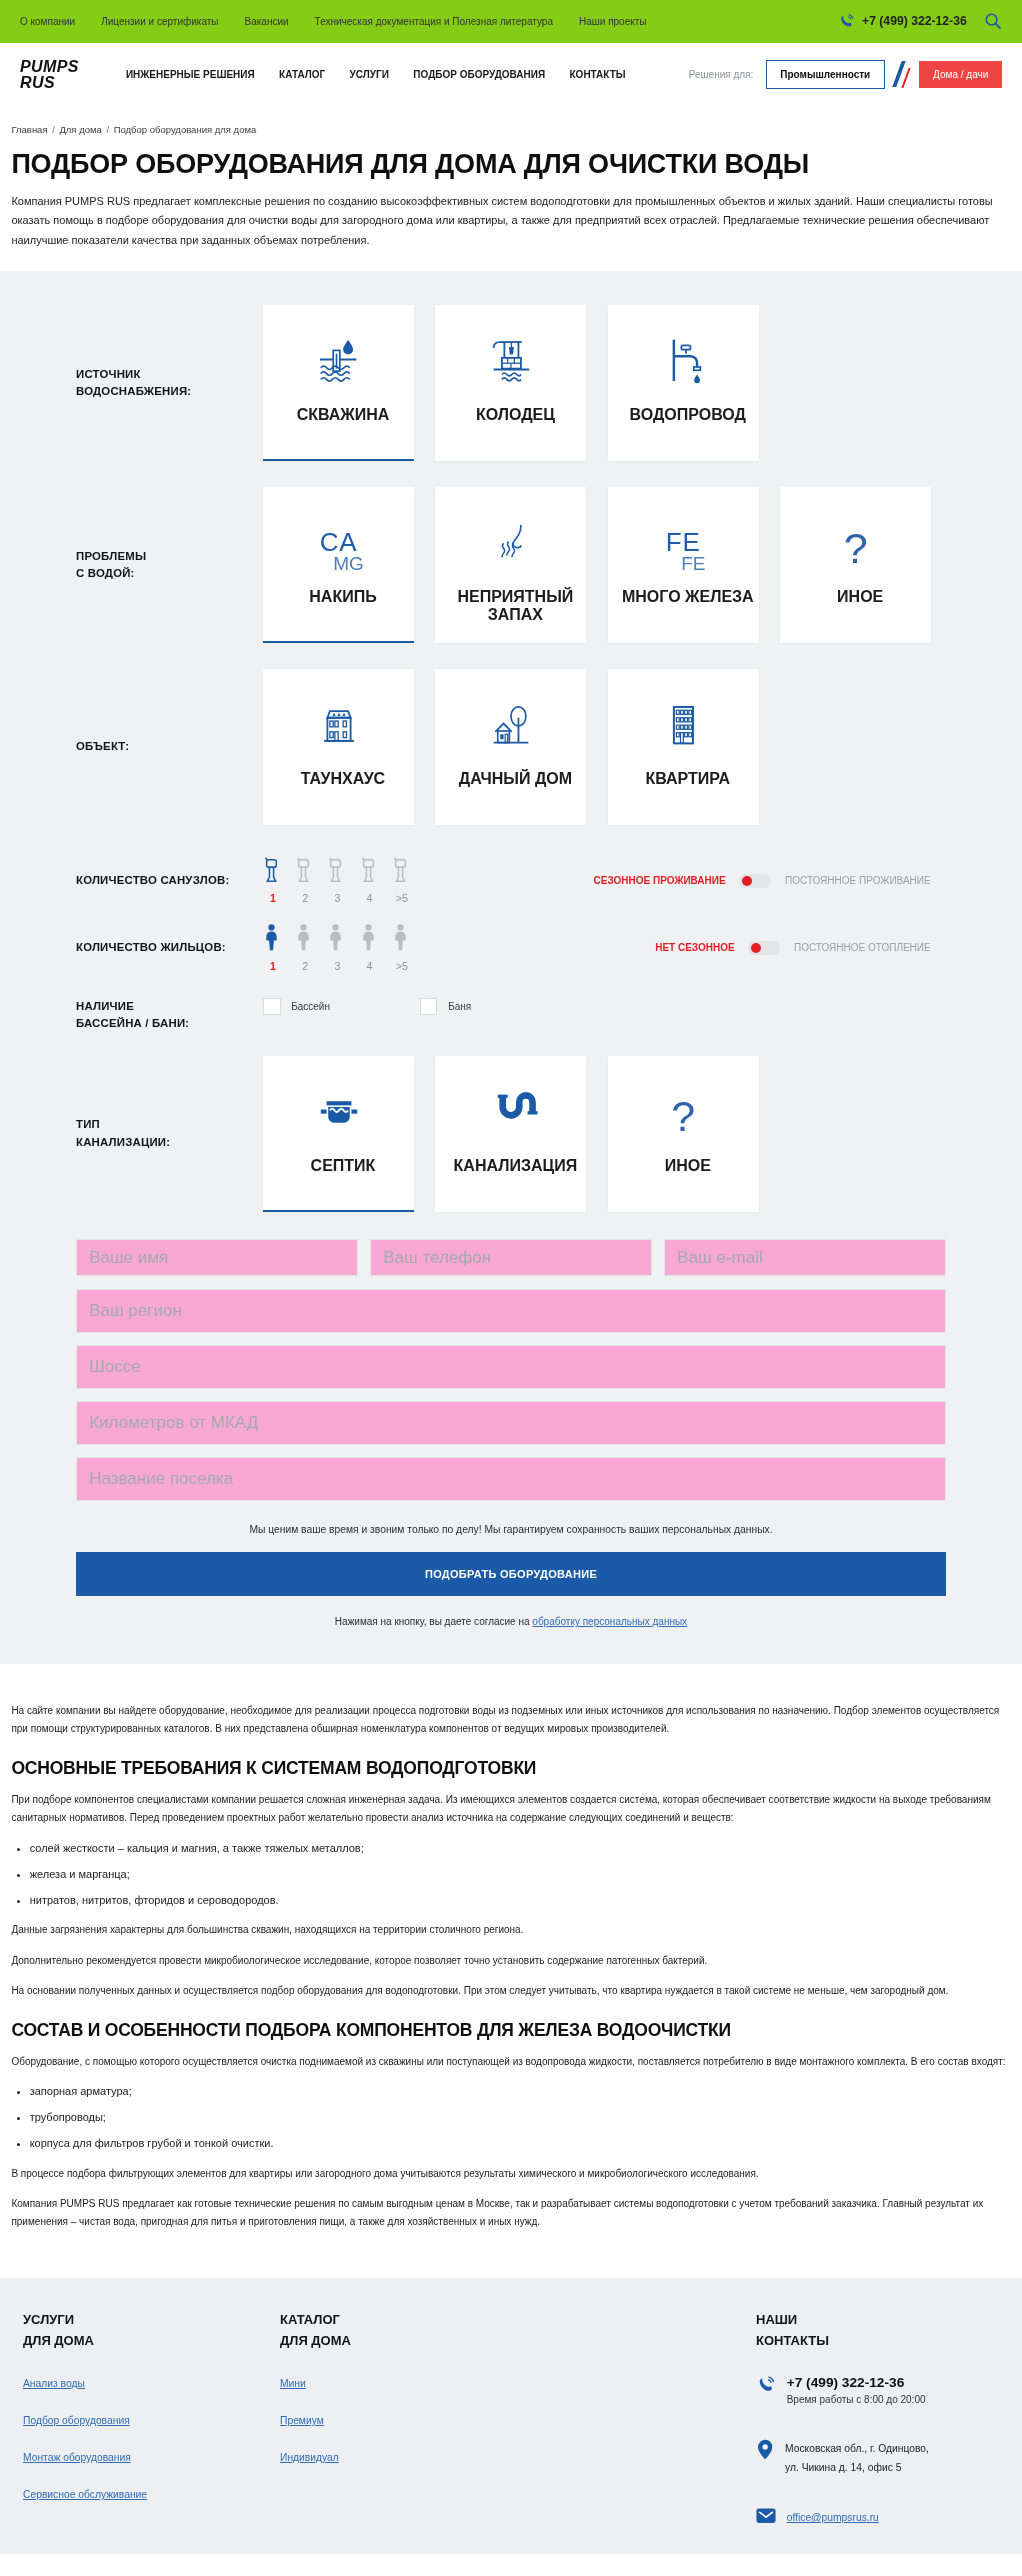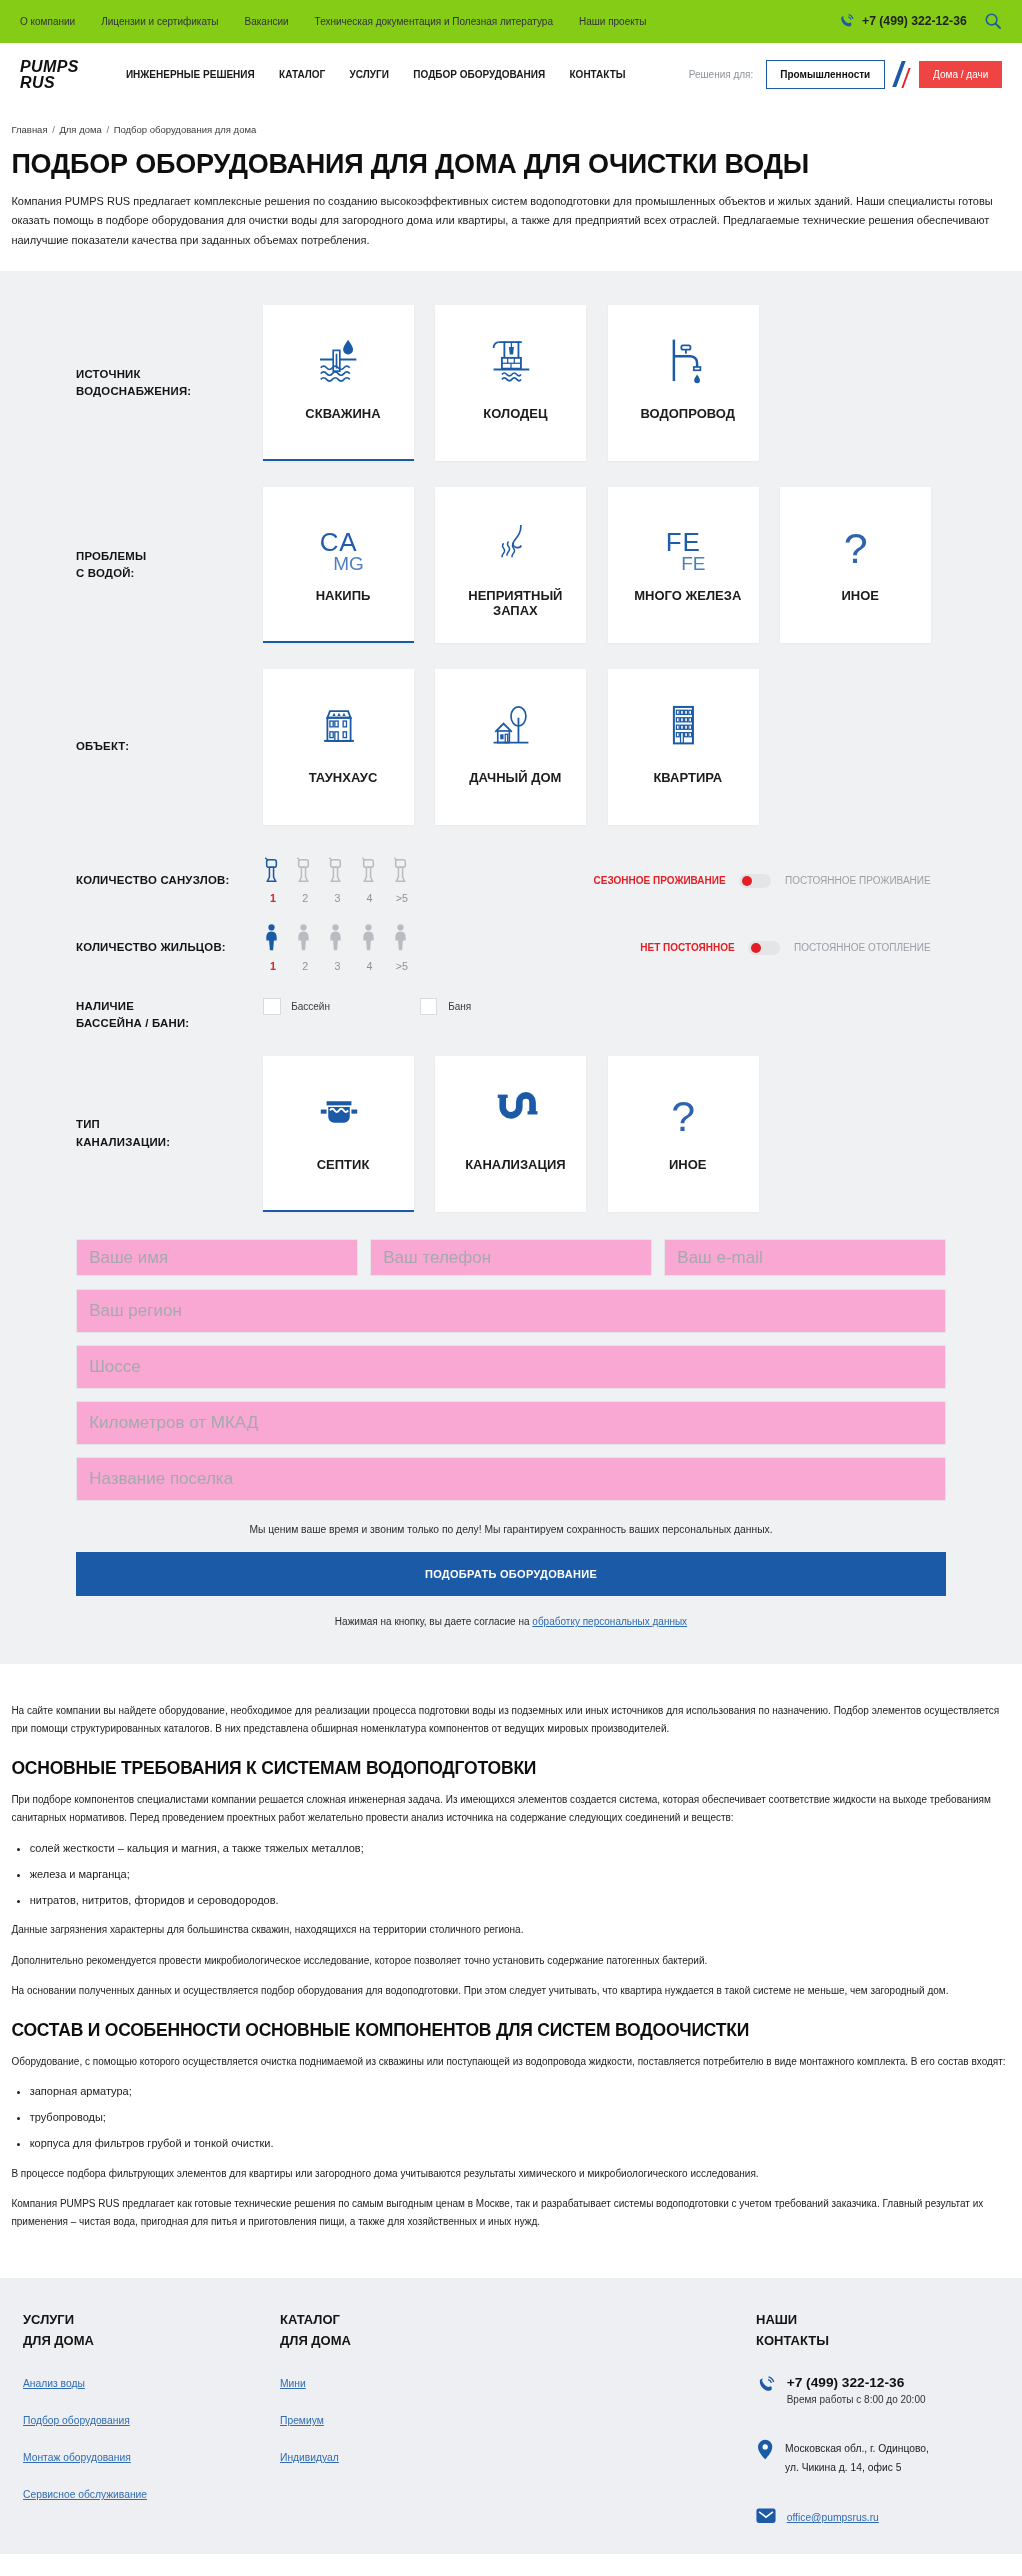--- a/index.html
+++ b/index.html
@@ -35,21 +35,21 @@
   .intro { font-size:11px; line-height:1.75; color:#222; max-width:999px; }
 
   
   .panel { background:#eff1f3; margin-top:21.4px; padding:17px 76px 37px; }
   .config-row { display:flex; align-items:center; margin-top:17px; }
   .config-label { width:187px; font-size:11.4px; font-weight:800; color:#141414; line-height:1.55; white-space:pre-line; letter-spacing:0.2px; }
   .tiles { display:flex; gap:21.4px; }
   .tile { width:151px; height:156px; background:#fff; box-shadow:0 0.8px 2.3px rgba(0,0,0,.05); display:flex; flex-direction:column; align-items:center; cursor:pointer; position:relative; }
   .tile.selected { border-bottom:2.3px solid #1b5aa6; }
   .tile-icon { height:90px; display:flex; align-items:flex-end; justify-content:flex-start; padding-bottom:4.6px; }
-  .tile-label { font-size:13px; font-weight:700; color:#1c1c1c; margin-top:10.7px; text-align:center;padding-left:9px; }
+  .tile-label { font-size:16px; font-weight:700; color:#1c1c1c; margin-top:10.7px; text-align:center;padding-left:9px; }
   .chem-icon { text-align:center; line-height:.95; color:#1f5cab; }
   .chem-top { font-size:26px; font-weight:400; letter-spacing:0.8px; }
   .chem-bottom { font-size:19px; font-weight:400; color:#4d7fc0; margin-left:20px; }
   .q-icon { font-size:43px; font-weight:400; color:#2e63ae; }
 
   
   .counts { display:flex; gap:12.2px; }
   .count-item { width:20px; text-align:center; cursor:pointer; }
   .count-num { font-size:10.7px; color:#8d9399; margin-top:6.1px; }
   .count-item.selected .count-num { color:#e31e24; font-weight:700; }
@@ -409,21 +409,21 @@
       </div>
       <div class="count-item">
         <svg width="17" height="29" viewBox="0 0 24 42">
             <circle cx="12" cy="5" r="4.5" fill="#b9bdc2"></circle>
             <path d="M12 11c-5.5 0-7.5 4-7.5 9v4h4l1.2 14h4.6l1.2-14h4v-4c0-5-2-9-7.5-9z" fill="#b9bdc2"></path>
           </svg>
         <div class="count-num">&gt;5</div>
       </div>
     </div>
     <div class="toggle-cluster">
-      <span class="toggle-left">НЕТ ПОСТОЯННОЕ</span>
+      <span class="toggle-left">НЕТ СЕЗОННОЕ</span>
       <div class="toggle">
           <div class="knob"></div>
         </div>
       <span class="toggle-right">ПОСТОЯННОЕ ОТОПЛЕНИЕ</span>
     </div>
   </div>
 
   <div class="config-row" style="margin-top:26px; align-items:flex-start;">
     <div class="config-label">НАЛИЧИЕ
 БАССЕЙНА / БАНИ:</div>
@@ -496,21 +496,21 @@
   <h2>ОСНОВНЫЕ ТРЕБОВАНИЯ К СИСТЕМАМ ВОДОПОДГОТОВКИ</h2>
   <p>При подборе компонентов специалистами компании решается сложная инженерная задача. Из имеющихся элементов создается система, которая обеспечивает соответствие жидкости на выходе требованиям санитарных нормативов. Перед проведением проектных работ желательно провести анализ источника на содержание следующих соединений и веществ:</p>
   <ul>
     <li>солей жесткости – кальция и магния, а также тяжелых металлов;</li>
     <li>железа и марганца;</li>
     <li>нитратов, нитритов, фторидов и сероводородов.</li>
   </ul>
   <p>Данные загрязнения характерны для большинства скважин, находящихся на территории столичного региона.</p>
   <p>Дополнительно рекомендуется провести микробиологическое исследование, которое позволяет точно установить содержание патогенных бактерий.</p>
   <p>На основании полученных данных и осуществляется подбор оборудования для водоподготовки. При этом следует учитывать, что квартира нуждается в такой системе не меньше, чем загородный дом.</p>
-  <h2>СОСТАВ И ОСОБЕННОСТИ ОСНОВНЫЕ КОМПОНЕНТОВ ДЛЯ СИСТЕМ ВОДООЧИСТКИ</h2>
+  <h2>СОСТАВ И ОСОБЕННОСТИ ПОДБОРА КОМПОНЕНТОВ ДЛЯ ЖЕЛЕЗА ВОДООЧИСТКИ</h2>
   <p>Оборудование, с помощью которого осуществляется очистка поднимаемой из скважины или поступающей из водопровода жидкости, поставляется потребителю в виде монтажного комплекта. В его состав входят:</p>
   <ul>
     <li>запорная арматура;</li>
     <li>трубопроводы;</li>
     <li>корпуса для фильтров грубой и тонкой очистки.</li>
   </ul>
   <p>В процессе подбора фильтрующих элементов для квартиры или загородного дома учитываются результаты химического и микробиологического исследования.</p>
   <p>Компания PUMPS RUS предлагает как готовые технические решения по самым выгодным ценам в Москве, так и разрабатывает системы водоподготовки с учетом требований заказчика. Главный результат их применения – чистая вода, пригодная для питья и приготовления пищи, а также для хозяйственных и иных нужд.</p>
 </div>
 

